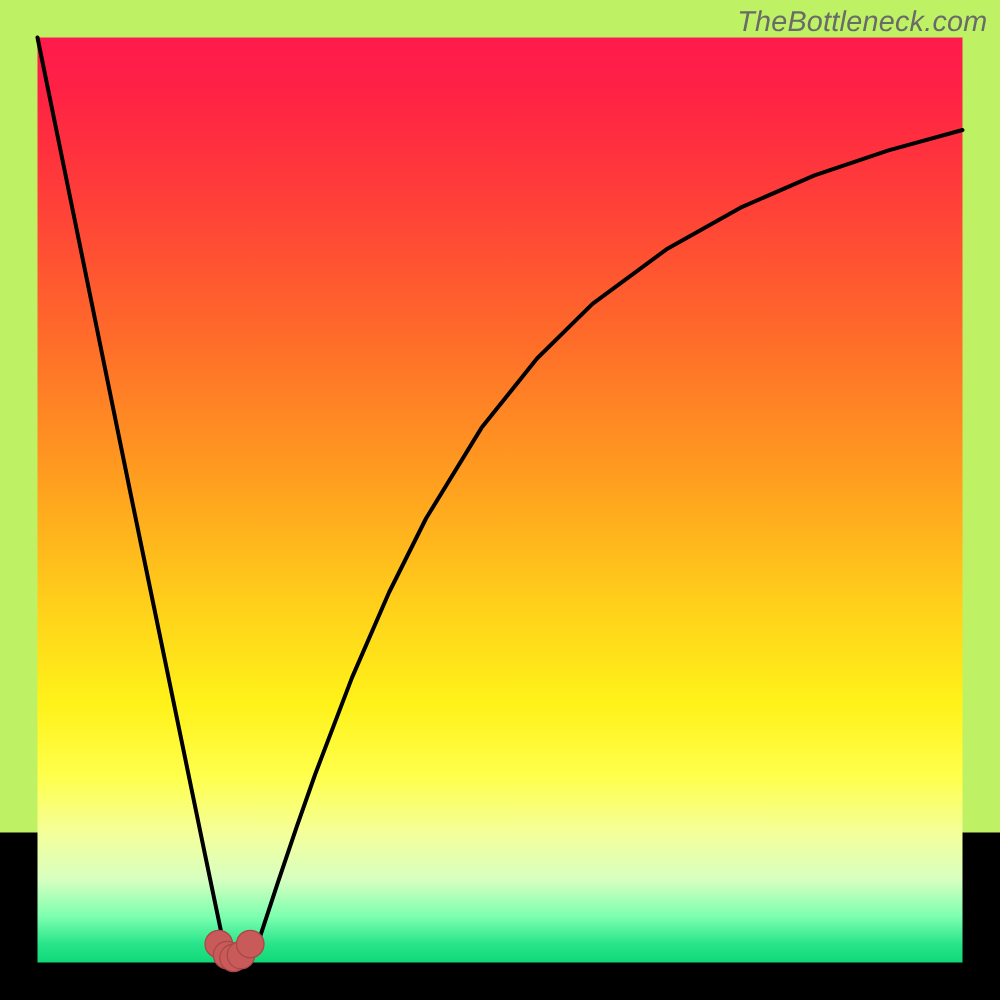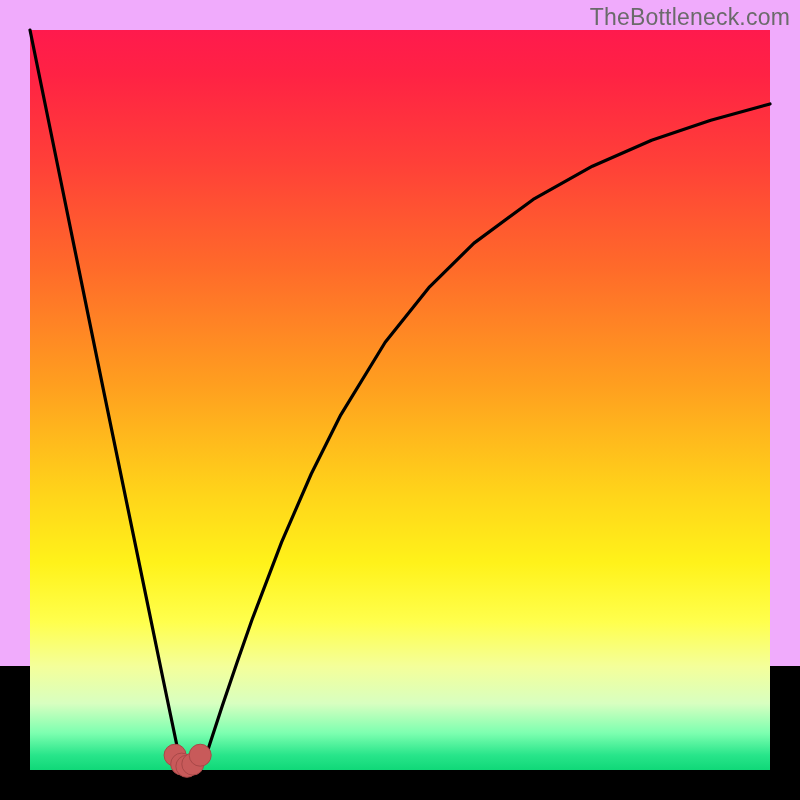--- a/index.html
+++ b/index.html
@@ -8,21 +8,22 @@
     width: 800px;
     height: 800px;
     background: #000;
     overflow: hidden;
     font-family: Arial, Helvetica, sans-serif;
   }
   .frame {
     position: relative;
     width: 800px;
     height: 666px;
-    background: #f0abfc;
+    background: #bef264;
+    font-style: italic;
   }
   .plot {
     position: absolute;
     left: 30px;
     top: 30px;
     width: 740px;
     height: 740px;
     background: linear-gradient(
       to bottom,
       #ff1a4d 0%,

